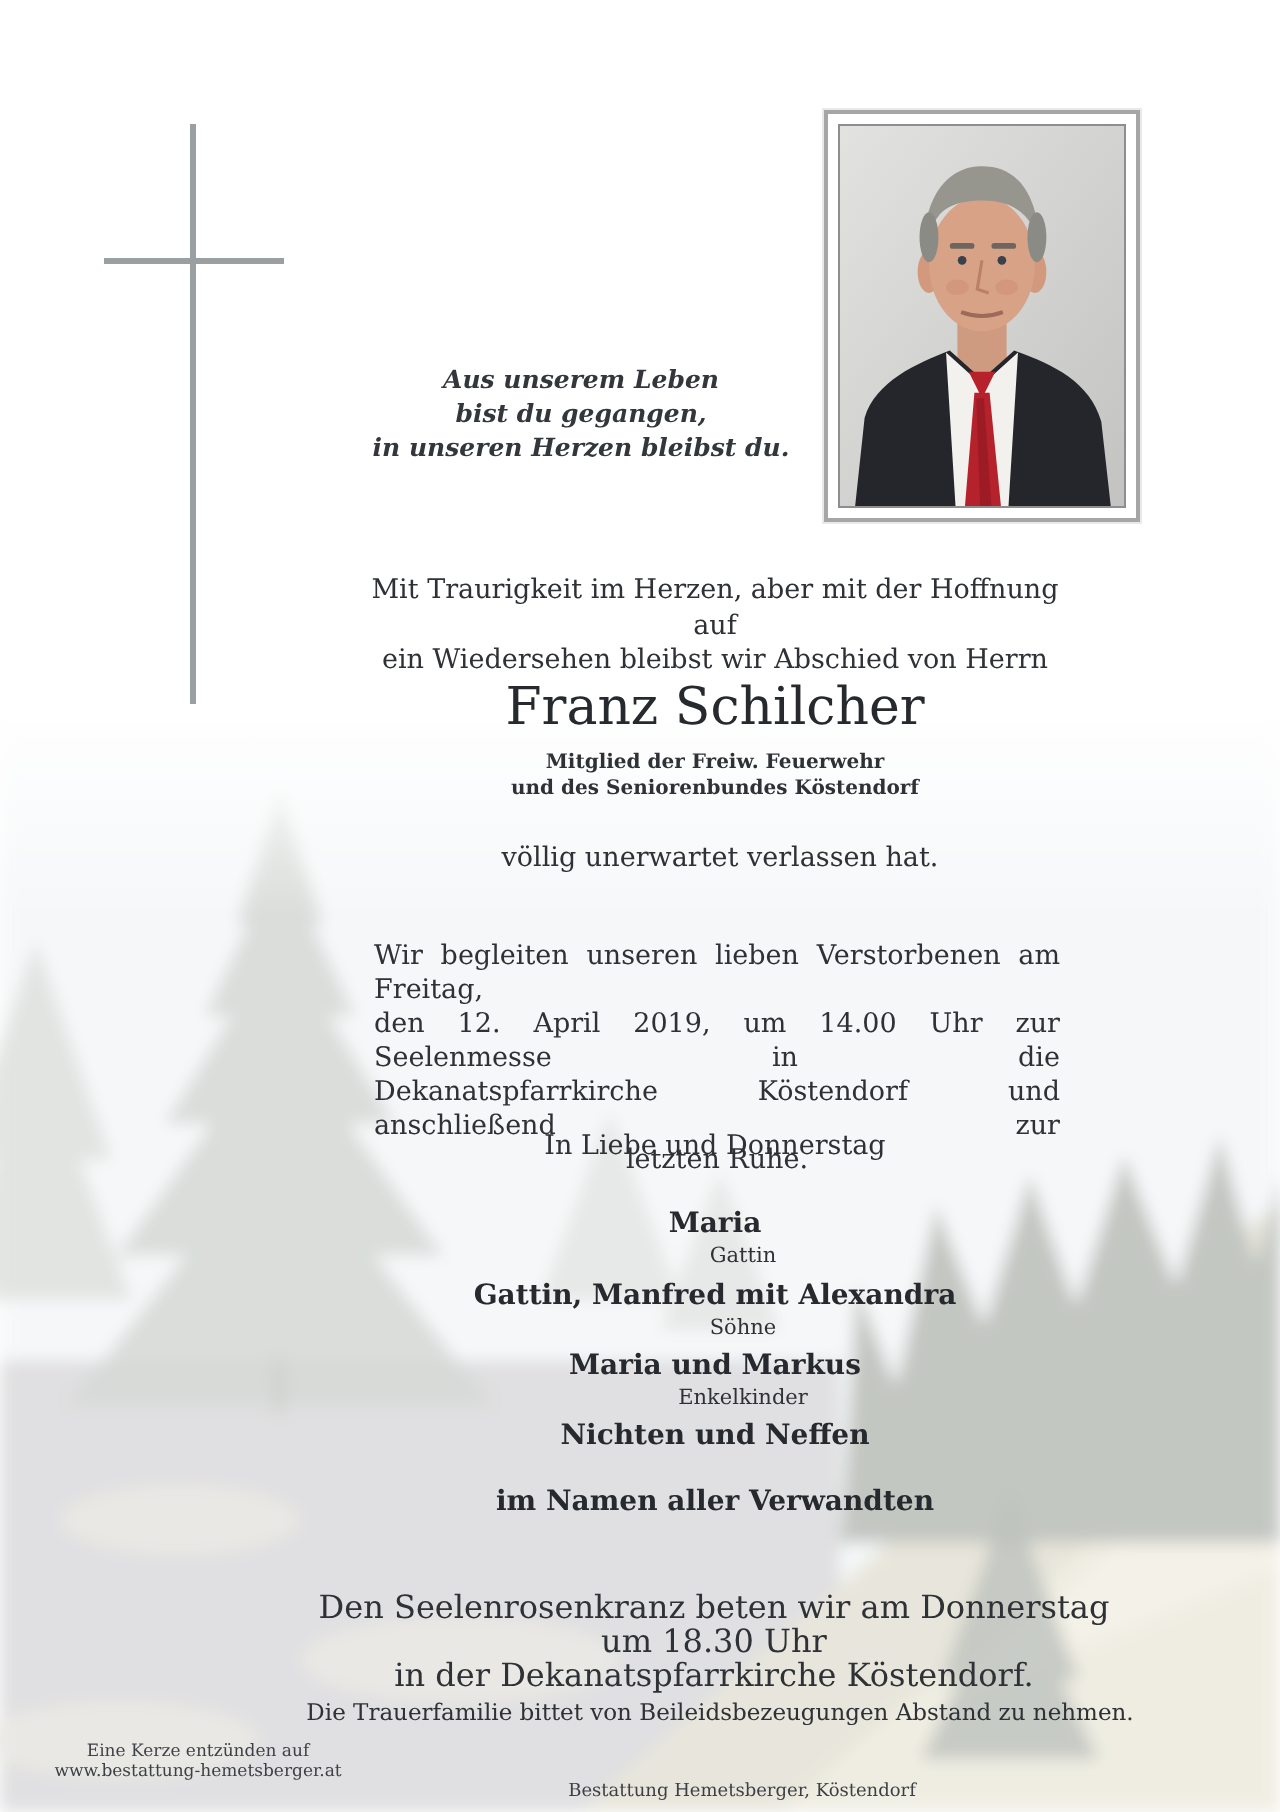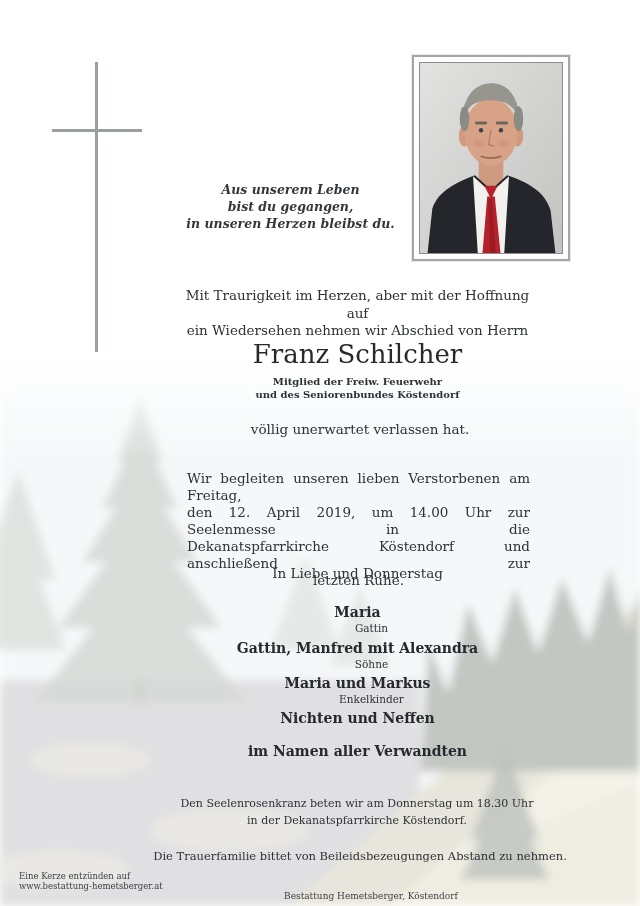--- a/index.html
+++ b/index.html
@@ -25,23 +25,23 @@
   .intro{left:185px;top:287px;width:345px;font-size:13.5px;line-height:17.5px;}
   .name{left:145px;top:339px;width:425px;font-size:26px;line-height:30px;color:#26292d;}
   .memberships{left:185px;top:375px;width:345px;font-size:10px;line-height:13px;font-weight:bold;}
   .death{left:185px;top:421px;width:350px;font-size:13.5px;line-height:17.5px;}
   .funeral{left:187px;top:470px;width:343px;font-size:13.5px;line-height:17px;}
   .funeral .just{text-align:justify;text-align-last:justify;}
   .funeral .cent{text-align:center;}
   .gratitude{left:185px;top:565px;width:345px;font-size:13.5px;}
   .fam-name{left:185px;width:345px;font-size:14px;font-weight:bold;color:#26292d;text-align:center;}
   .fam-role{left:199px;width:345px;font-size:10.5px;}
-  .rosary{left:147px;top:795px;width:420px;font-size:11px;line-height:17px;}
+  .rosary{left:147px;top:795px;width:420px;font-size:16px;line-height:17px;}
   .condolence{left:110px;top:849px;width:500px;font-size:11.5px;}
-  .footer-left{left:19px;top:871px;width:160px;text-align:left;font-size:8.5px;line-height:10px;color:#3c3f44;}
+  .footer-left{left:19px;top:871px;width:160px;text-align:center;font-size:8.5px;line-height:10px;color:#3c3f44;}
   .footer-center{left:221px;top:891px;width:300px;font-size:9px;color:#3c3f44;text-align:center;}
 </style>
 </head>
 <body>
 
 <div class="page">
 
   <svg class="bg" width="640" height="906" viewBox="0 0 640 906">
     <defs>
       <filter id="soft" x="-20%" y="-20%" width="140%" height="140%">
@@ -130,21 +130,21 @@
   </div>
 
   <div class="tb quote">
     <div>Aus unserem Leben</div>
     <div>bist du gegangen,</div>
     <div>in unseren Herzen bleibst du.</div>
   </div>
 
   <div class="tb intro">
     <div>Mit Traurigkeit im Herzen, aber mit der Hoffnung auf</div>
-    <div>ein Wiedersehen nehmen wir Abschied von Herrn</div>
+    <div>ein Wiedersehen bleibst wir Abschied von Herrn</div>
   </div>
 
   <div class="tb name">Franz Schilcher</div>
 
   <div class="tb memberships">
     <div>Mitglied der Freiw. Feuerwehr</div>
     <div>und des Seniorenbundes Köstendorf</div>
   </div>
 
   <div class="tb death">

